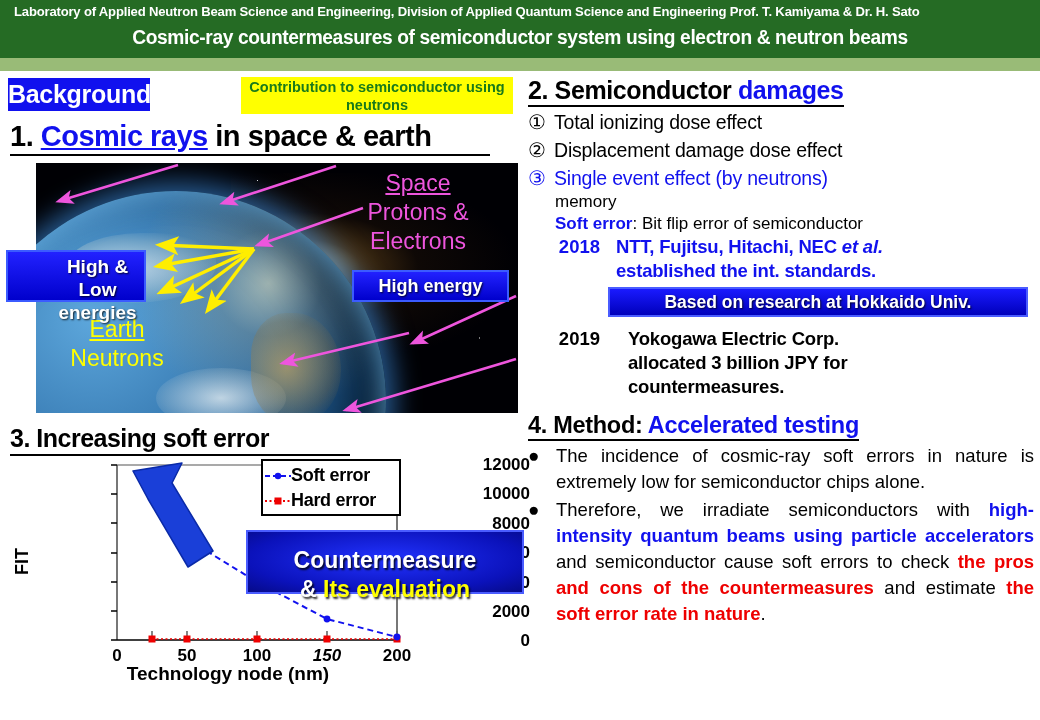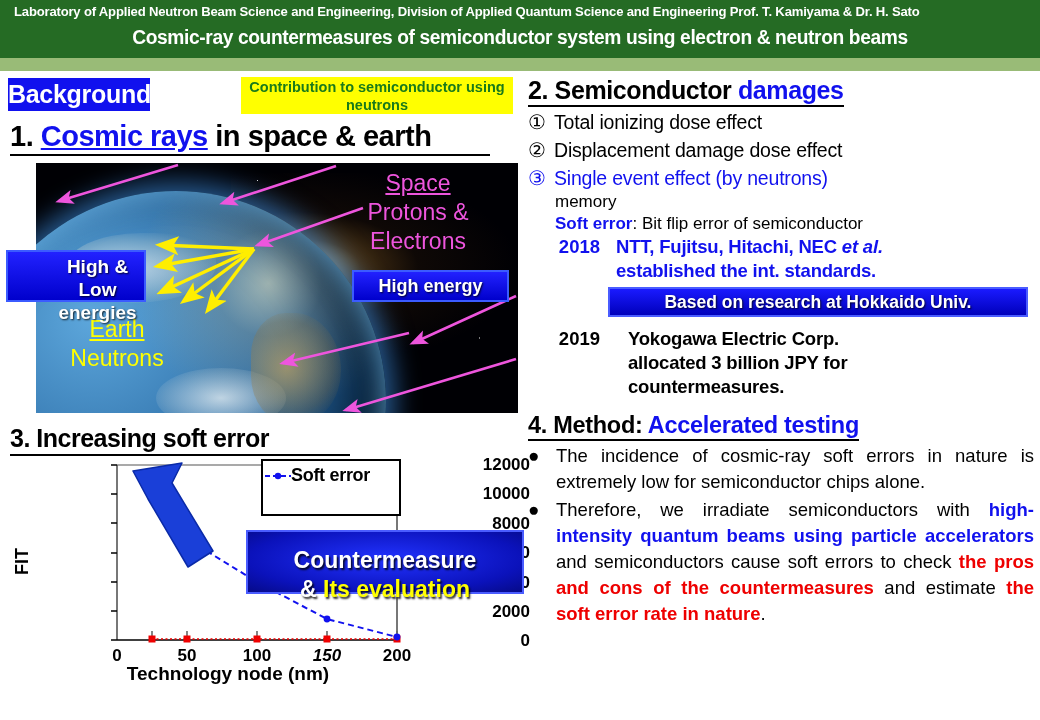--- a/index.html
+++ b/index.html
@@ -379,20 +379,27 @@
 </div>
 
 <div id="chart-legend">
   <div class="legend-row">
     <svg width="26" height="16">
       <line x1="0" y1="8" x2="26" y2="8" stroke="#1111ee" stroke-width="2" stroke-dasharray="5,3"></line>
       <circle cx="13" cy="8" r="3.2" fill="#1111ee"></circle>
     </svg>
     <span class="legend-text">Soft error</span>
   </div>
+  <div class="legend-row">
+    <svg width="26" height="16">
+      <line x1="0" y1="8" x2="26" y2="8" stroke="#ee0000" stroke-width="2" stroke-dasharray="2,2.5"></line>
+      <rect x="9.5" y="4.5" width="7" height="7" fill="#ee0000"></rect>
+    </svg>
+    <span class="legend-text">Hard error</span>
+  </div>
 </div>
 
 <div id="countermeasure-box">
   <div class="l1">Countermeasure</div>
   <div class="l2">
     <span class="amp">&amp; </span><span class="yel">Its evaluation</span>
   </div>
 </div>
 
 <div id="right-col">
@@ -444,16 +451,16 @@
     <span>Method: </span><span class="blue">Accelerated testing</span>
   </div>
 
   <div class="bullet-row">
     <span class="bullet-dot">●</span>
     <span class="bullet-text">The incidence of cosmic-ray soft errors in nature is extremely low for semiconductor chips alone.</span>
   </div>
 
   <div class="bullet-row">
     <span class="bullet-dot">●</span>
-    <span class="bullet-text"><span>Therefore, we irradiate semiconductors with </span><span class="blue">high-intensity quantum beams using particle accelerators</span><span> and semiconductors cause soft errors to check </span><span class="red">the pros and cons of the countermeasures</span><span> and estimate </span><span class="red">the soft error rate in nature</span><span>.</span></span>
+    <span class="bullet-text"><span>Therefore, we irradiate semiconductors with </span><span class="blue">high-intensity quantum beams using particle accelerators</span><span> and semiconductor cause soft errors to check </span><span class="red">the pros and cons of the countermeasures</span><span> and estimate </span><span class="red">the soft error rate in nature</span><span>.</span></span>
   </div>
 
 </div>
 
 </body></html>

